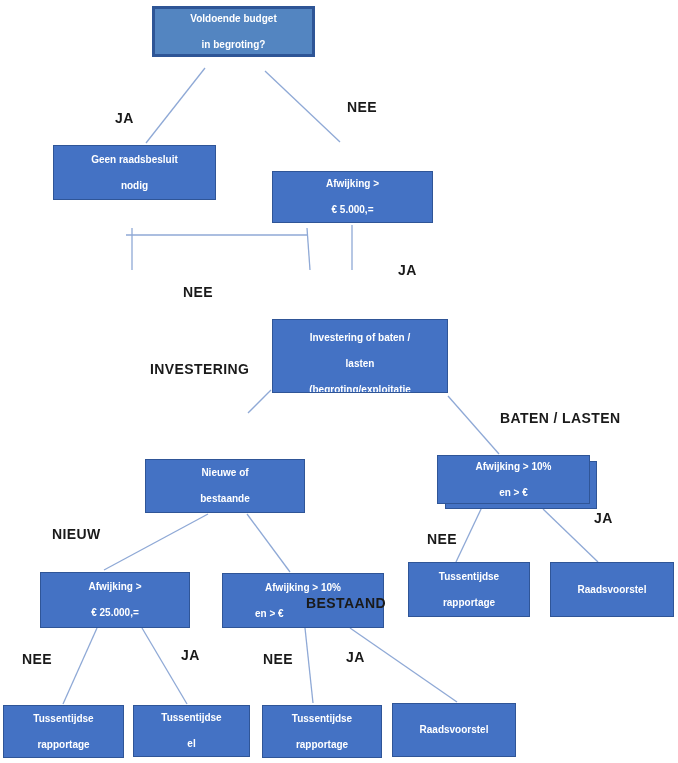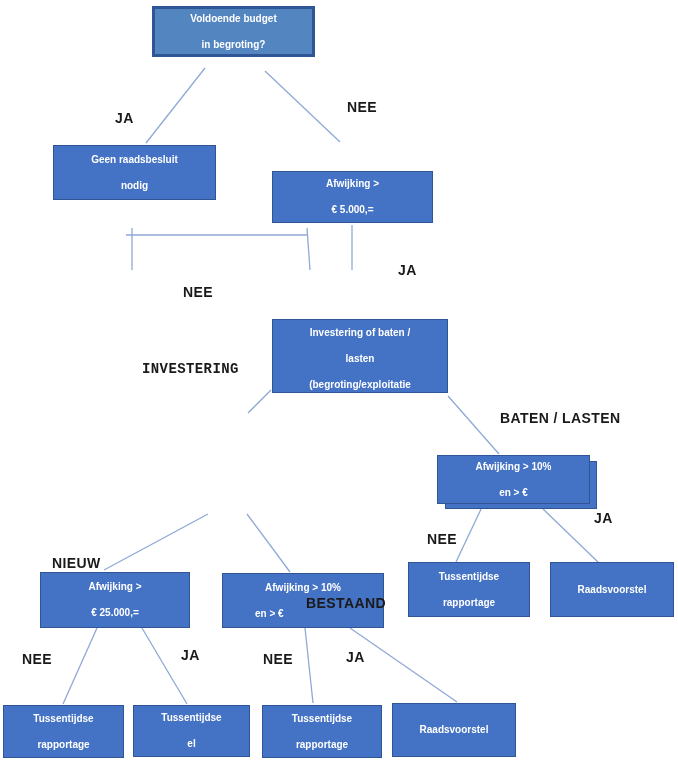--- a/index.html
+++ b/index.html
@@ -5,21 +5,21 @@
   html,body{margin:0;padding:0;background:#fff;}
   #stage{position:relative;width:678px;height:763px;background:#ffffff;overflow:hidden;
          font-family:"Liberation Sans", sans-serif;}
   svg.wires{position:absolute;left:0;top:0;z-index:1;pointer-events:none;}
   svg.wires line{stroke:var(--connector);stroke-width:1.3;fill:none;}
   .box{position:absolute;z-index:2;background:var(--box-fill);border:1px solid var(--box-border);
        color:var(--box-text);font-size:10px;font-weight:600;display:flex;align-items:center;
        justify-content:center;text-align:center;box-sizing:border-box;}
   .box .bt{white-space:pre-line;line-height:26px;width:100%;}
   .box.start{background:var(--top-box-fill);border:3px solid var(--top-box-border);}
-  .box.clip{align-items:center;overflow:hidden;}
+  .box.clip{align-items:flex-start;overflow:hidden;}
   .box.clip .bt{padding-top:5px;}
   .box.twopart{flex-direction:column;}
   .box.twopart .l1{display:block;width:100%;text-align:center;line-height:26px;}
   .box.twopart .l2{display:block;width:100%;text-align:left;padding-left:32px;line-height:26px;box-sizing:border-box;}
   .shadowbox{position:absolute;z-index:1;background:var(--box-fill);border:1px solid var(--box-border);box-sizing:border-box;}
   .lbl{position:absolute;z-index:3;color:var(--label-text);font-size:14px;font-weight:600;
        letter-spacing:0.4px;white-space:nowrap;}
 </style>
 </head>
 <body>
@@ -59,20 +59,24 @@
     <span class="bt">Afwijking &gt;
 € 5.000,=</span>
   </div>
 
   <div class="box clip" style="left:272px;top:319px;width:176px;height:74px;">
     <span class="bt">Investering of baten /
 lasten
 (begroting/exploitatie</span>
   </div>
 
+  <div class="box" style="left:145px;top:459px;width:160px;height:54px;">
+    <span class="bt">Nieuwe of
+bestaande</span>
+  </div>
 
   <div class="shadowbox" style="left:445px;top:461px;width:152px;height:48px;"></div>
   <div class="box" style="left:437px;top:455px;width:153px;height:49px;">
     <span class="bt">Afwijking &gt; 10%
 en &gt; €</span>
   </div>
 
   <div class="box" style="left:40px;top:572px;width:150px;height:56px;">
     <span class="bt">Afwijking &gt;
 € 25.000,=</span>
@@ -108,23 +112,23 @@
   </div>
 
   <div class="box" style="left:392px;top:703px;width:124px;height:54px;">
     <span class="bt">Raadsvoorstel</span>
   </div>
 
   <div class="lbl" style="left:115px;top:110px;">JA</div>
   <div class="lbl" style="left:347px;top:99px;">NEE</div>
   <div class="lbl" style="left:183px;top:284px;">NEE</div>
   <div class="lbl" style="left:398px;top:262px;">JA</div>
-  <div class="lbl" style="left:142px;top:361px;font-family:Liberation Mono, monospace;">INVESTERING</div>
+  <div class="lbl" style="left:150px;top:361px;">INVESTERING</div>
   <div class="lbl" style="left:488px;top:410px;padding-left:12px;">BATEN / LASTEN</div>
-  <div class="lbl" style="left:52px;top:526px;margin-top:29px;">NIEUW</div>
+  <div class="lbl" style="left:52px;top:526px;">NIEUW</div>
   <div class="lbl" style="left:306px;top:551px;margin-top:44px;">BESTAAND</div>
   <div class="lbl" style="left:427px;top:531px;">NEE</div>
   <div class="lbl" style="left:594px;top:510px;">JA</div>
   <div class="lbl" style="left:22px;top:651px;">NEE</div>
   <div class="lbl" style="left:181px;top:647px;">JA</div>
   <div class="lbl" style="left:263px;top:651px;">NEE</div>
   <div class="lbl" style="left:346px;top:649px;">JA</div>
 
 </div>
 

